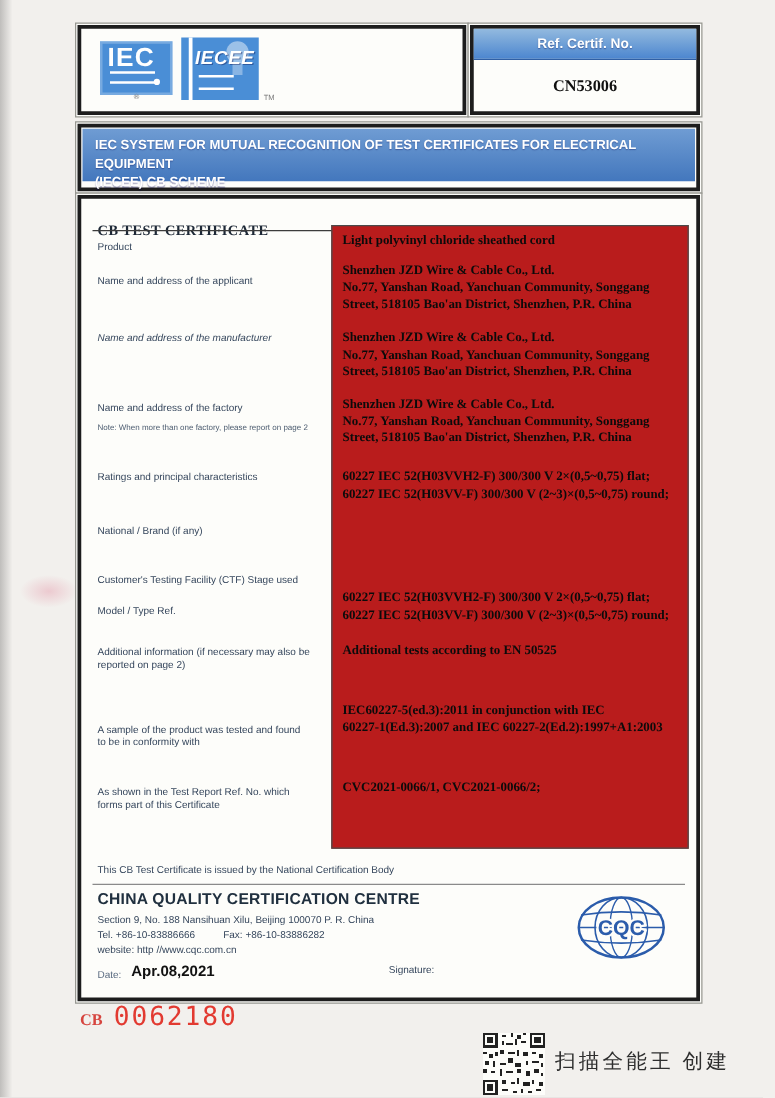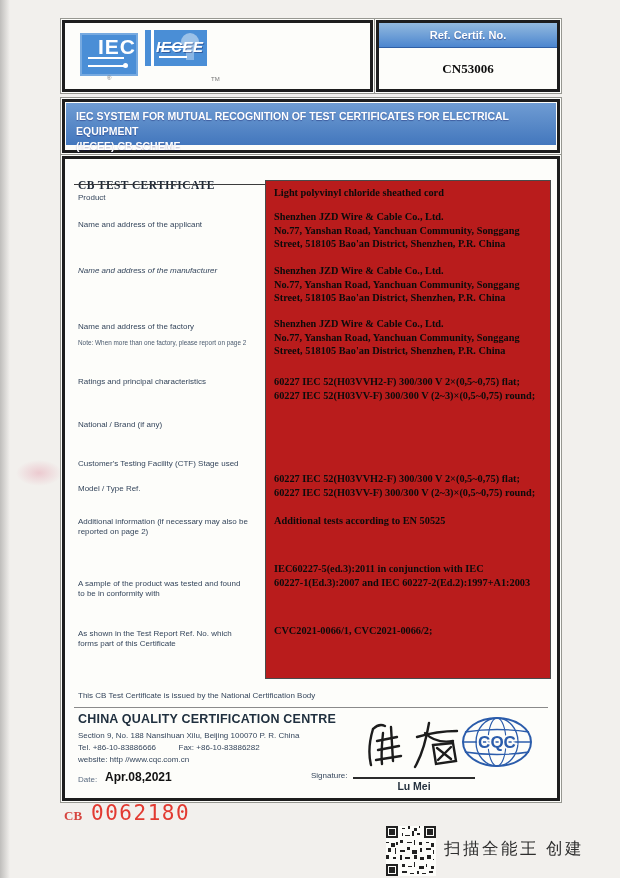--- a/index.html
+++ b/index.html
@@ -7,24 +7,24 @@
         font-family:"Liberation Sans",sans-serif;color:#222;}
   .page::before{content:"";position:absolute;left:0;top:0;bottom:0;width:10px;
         background:linear-gradient(90deg,rgba(60,60,60,.28),rgba(60,60,60,0));pointer-events:none;}
   .smudge{position:absolute;left:16px;top:460px;width:46px;height:26px;border-radius:50%;
         background:radial-gradient(closest-side,rgba(226,140,160,.38),rgba(226,140,160,0));}
   .framed{background:#fdfdfa;border:3px solid #1d1d1d;box-shadow:0 0 0 1px #fdfdfa,0 0 0 2px #979791;box-sizing:border-box;}
   
   .logo-box{position:absolute;left:62px;top:20px;width:311px;height:72px;}
   .iec-tile{position:absolute;left:15px;top:10px;width:58px;height:43px;background:#4a8ed6;
         box-shadow:inset 0 0 0 2px rgba(255,255,255,.25);}
-  .iec-text{position:absolute;left:18px;top:2px;color:#fff;font-weight:bold;font-size:21px;letter-spacing:1px;}
+  .iec-text{position:absolute;left:6px;top:2px;color:#fff;font-weight:bold;font-size:21px;letter-spacing:1px;}
   .iec-lines{position:absolute;left:8px;bottom:9px;width:36px;height:6px;border-top:2px solid #fff;border-bottom:2px solid #fff;}
   .iec-dot{position:absolute;right:10px;bottom:8px;width:5px;height:5px;border-radius:50%;background:#fff;}
-  .iecee-tile{position:absolute;left:80px;top:7px;width:62px;height:36px;background:#4a8ed6;}
+  .iecee-tile{position:absolute;left:80px;top:7px;width:62px;height:50px;background:#4a8ed6;}
   .iecee-bar{position:absolute;left:6px;top:0;bottom:0;width:3px;background:#fff;}
   .iecee-bulb{position:absolute;right:8px;top:3px;width:18px;height:18px;border-radius:50%;background:rgba(255,255,255,.45);}
   .iecee-stem{position:absolute;right:13px;top:20px;width:8px;height:10px;background:rgba(255,255,255,.35);}
   .iecee-text{position:absolute;left:11px;top:8px;color:#fff;font-weight:bold;font-style:italic;font-size:15px;letter-spacing:.5px;text-shadow:1px 1px 0 rgba(0,0,60,.35);}
   .iecee-lines{position:absolute;left:14px;bottom:8px;width:28px;height:8px;border-top:2px solid #fff;border-bottom:2px solid #fff;}
   .mark{position:absolute;font-size:6px;color:#777;}
   
   .ref-box{position:absolute;left:376px;top:20px;width:184px;height:72px;}
   .ref-header{height:24px;background:linear-gradient(#93badf,#4c86cf);border-bottom:1px solid #2f5fa5;
         color:#fff;font-weight:bold;font-size:11px;text-align:center;line-height:24px;text-shadow:0 1px 1px rgba(0,0,70,.4);}
@@ -158,41 +158,20 @@
     <div class="footer-sm" style="top:584px;">
       <span>Tel. +86-10-83886666</span>
       <span style="display:inline-block;width:18px;"></span>
       <span>Fax: +86-10-83886282</span>
     </div>
     <div class="footer-sm" style="top:596px;">website: http //www.cqc.com.cn</div>
     <div class="footer-sm" style="top:616px;color:#5a6b80;">Date:</div>
     <div class="date-value">Apr.08,2021</div>
 
     <div class="sig-label">Signature:</div>
-    <div class="sig-wrap">
-      <svg class="sig-svg" width="104" height="56" viewBox="0 0 104 56">
-        <g fill="none" stroke="#1c1c1c" stroke-width="2.4" stroke-linecap="round">
-          <path d="M12,12 C9,22 7,36 10,48"></path>
-          <path d="M12,12 C16,8 20,7 24,9"></path>
-          <path d="M22,16 C21,26 20,38 21,47"></path>
-          <path d="M16,24 L36,20"></path>
-          <path d="M17,33 L38,29"></path>
-          <path d="M15,43 L40,39"></path>
-          <path d="M30,10 L32,44"></path>
-          <path d="M56,20 C66,17 82,14 96,14"></path>
-          <path d="M68,6 C66,18 62,36 54,50"></path>
-          <path d="M64,16 C70,22 80,26 92,24"></path>
-          <path d="M72,28 L92,26 L95,44 L75,47 Z"></path>
-          <path d="M76,31 L90,42"></path>
-          <path d="M90,30 L77,43"></path>
-        </g>
-      </svg>
-      <div class="sig-line"></div>
-      <div class="sig-name">Lu Mei</div>
-    </div>
 
     <svg class="cqc" width="76" height="54" viewBox="0 0 76 54">
       <g fill="none" stroke="#2b5cab" stroke-width="2">
         <ellipse cx="38" cy="27" rx="34" ry="24"></ellipse>
         <ellipse cx="38" cy="27" rx="21" ry="24" stroke-width="1.3"></ellipse>
         <ellipse cx="38" cy="27" rx="9" ry="24" stroke-width="1.1"></ellipse>
         <path d="M6,17 Q38,12 70,17" stroke-width="1.3"></path>
         <path d="M4,27 L72,27" stroke-width="1.3"></path>
         <path d="M6,37 Q38,42 70,37" stroke-width="1.3"></path>
       </g>

